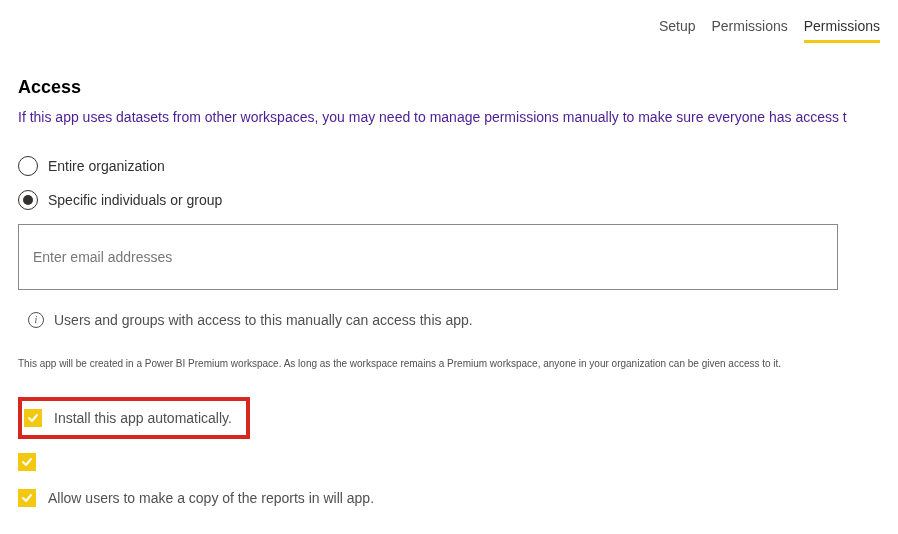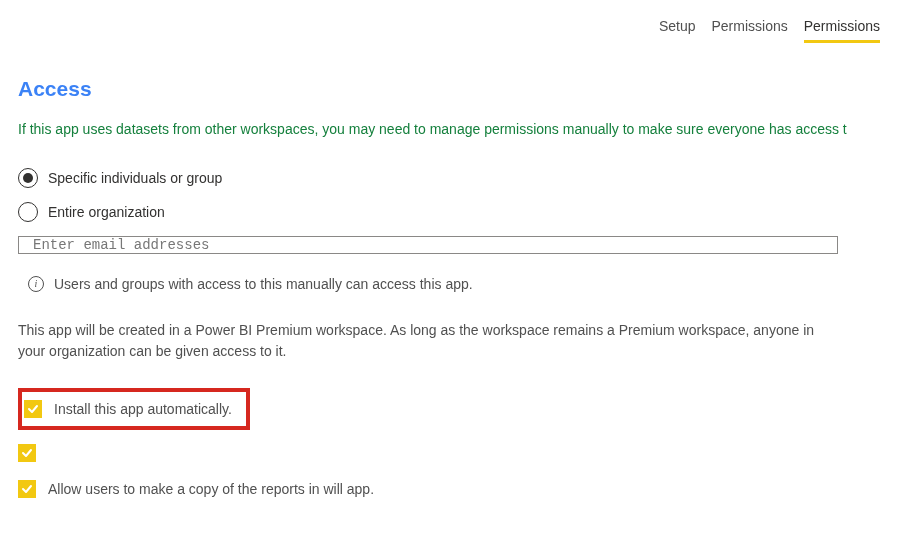--- a/index.html
+++ b/index.html
@@ -24,27 +24,27 @@
       cursor: pointer;
       color: #505050;
       font-size: 14px;
     }
     .tab.active {
       font-weight: 400;
       color: #323130;
       border-bottom: 3px solid #f2c811;
     }
     .section-title {
-      font-size: 21px;
+      font-size: 18px;
       font-weight: 600;
-      color: #3b82f6;
-      margin-bottom: 19px;
+      color: #000000;
+      margin-bottom: 10px;
     }
     .intro-text {
-      color: #15803d;
+      color: #4c1d95;
       font-size: 14px;
       margin-bottom: 28px;
       line-height: 1.4;
     }
     .radio-group {
       margin-bottom: 12px;
     }
     .radio-item {
       display: flex;
       align-items: center;
@@ -69,25 +69,25 @@
       background: #323130;
       border-radius: 50%;
     }
     .radio-label {
       color: #323130;
       font-size: 14px;
     }
     .email-input {
       width: 820px;
       max-width: 100%;
-      padding: 0 14px;
+      padding: 24px 14px;
       border: 1px solid #8a8886;
       font-size: 14px;
       color: #323130;
-      font-family: Liberation Mono, monospace;
+      font-family: Liberation Sans, sans-serif;
       outline: none;
       margin-bottom: 22px;
     }
     .email-input::placeholder {
       color: #777;
     }
     .info-row {
       display: flex;
       align-items: center;
       gap: 10px;
@@ -107,21 +107,21 @@
       font-family: Georgia, serif;
       color: #505050;
       flex-shrink: 0;
     }
     .info-text {
       color: #505050;
       font-size: 14px;
     }
     .premium-text {
       color: #505050;
-      font-size: 14px;
+      font-size: 10px;
       line-height: 1.5;
       margin-bottom: 26px;
       max-width: 810px;
     }
     .checkbox-item {
       display: flex;
       align-items: center;
       gap: 12px;
       margin-bottom: 18px;
     }
@@ -155,26 +155,26 @@
   <div class="tab">Setup</div>
   <div class="tab">Permissions</div>
   <div class="tab active">Permissions</div>
 </div>
 
 <div class="section-title">Access</div>
 <div class="intro-text">If this app uses datasets from other workspaces, you may need to manage permissions manually to make sure everyone has access t</div>
 
 <div class="radio-group">
   <div class="radio-item">
+    <div class="radio-circle"></div>
+    <div class="radio-label">Entire organization</div>
+  </div>
+  <div class="radio-item">
     <div class="radio-circle selected"></div>
     <div class="radio-label">Specific individuals or group</div>
-  </div>
-  <div class="radio-item">
-    <div class="radio-circle"></div>
-    <div class="radio-label">Entire organization</div>
   </div>
 </div>
 
 <input type="text" class="email-input" placeholder="Enter email addresses" style="">
 
 <div class="info-row">
   <div class="info-icon">i</div>
   <div class="info-text">Users and groups with access to this manually can access this app.</div>
 </div>
 

